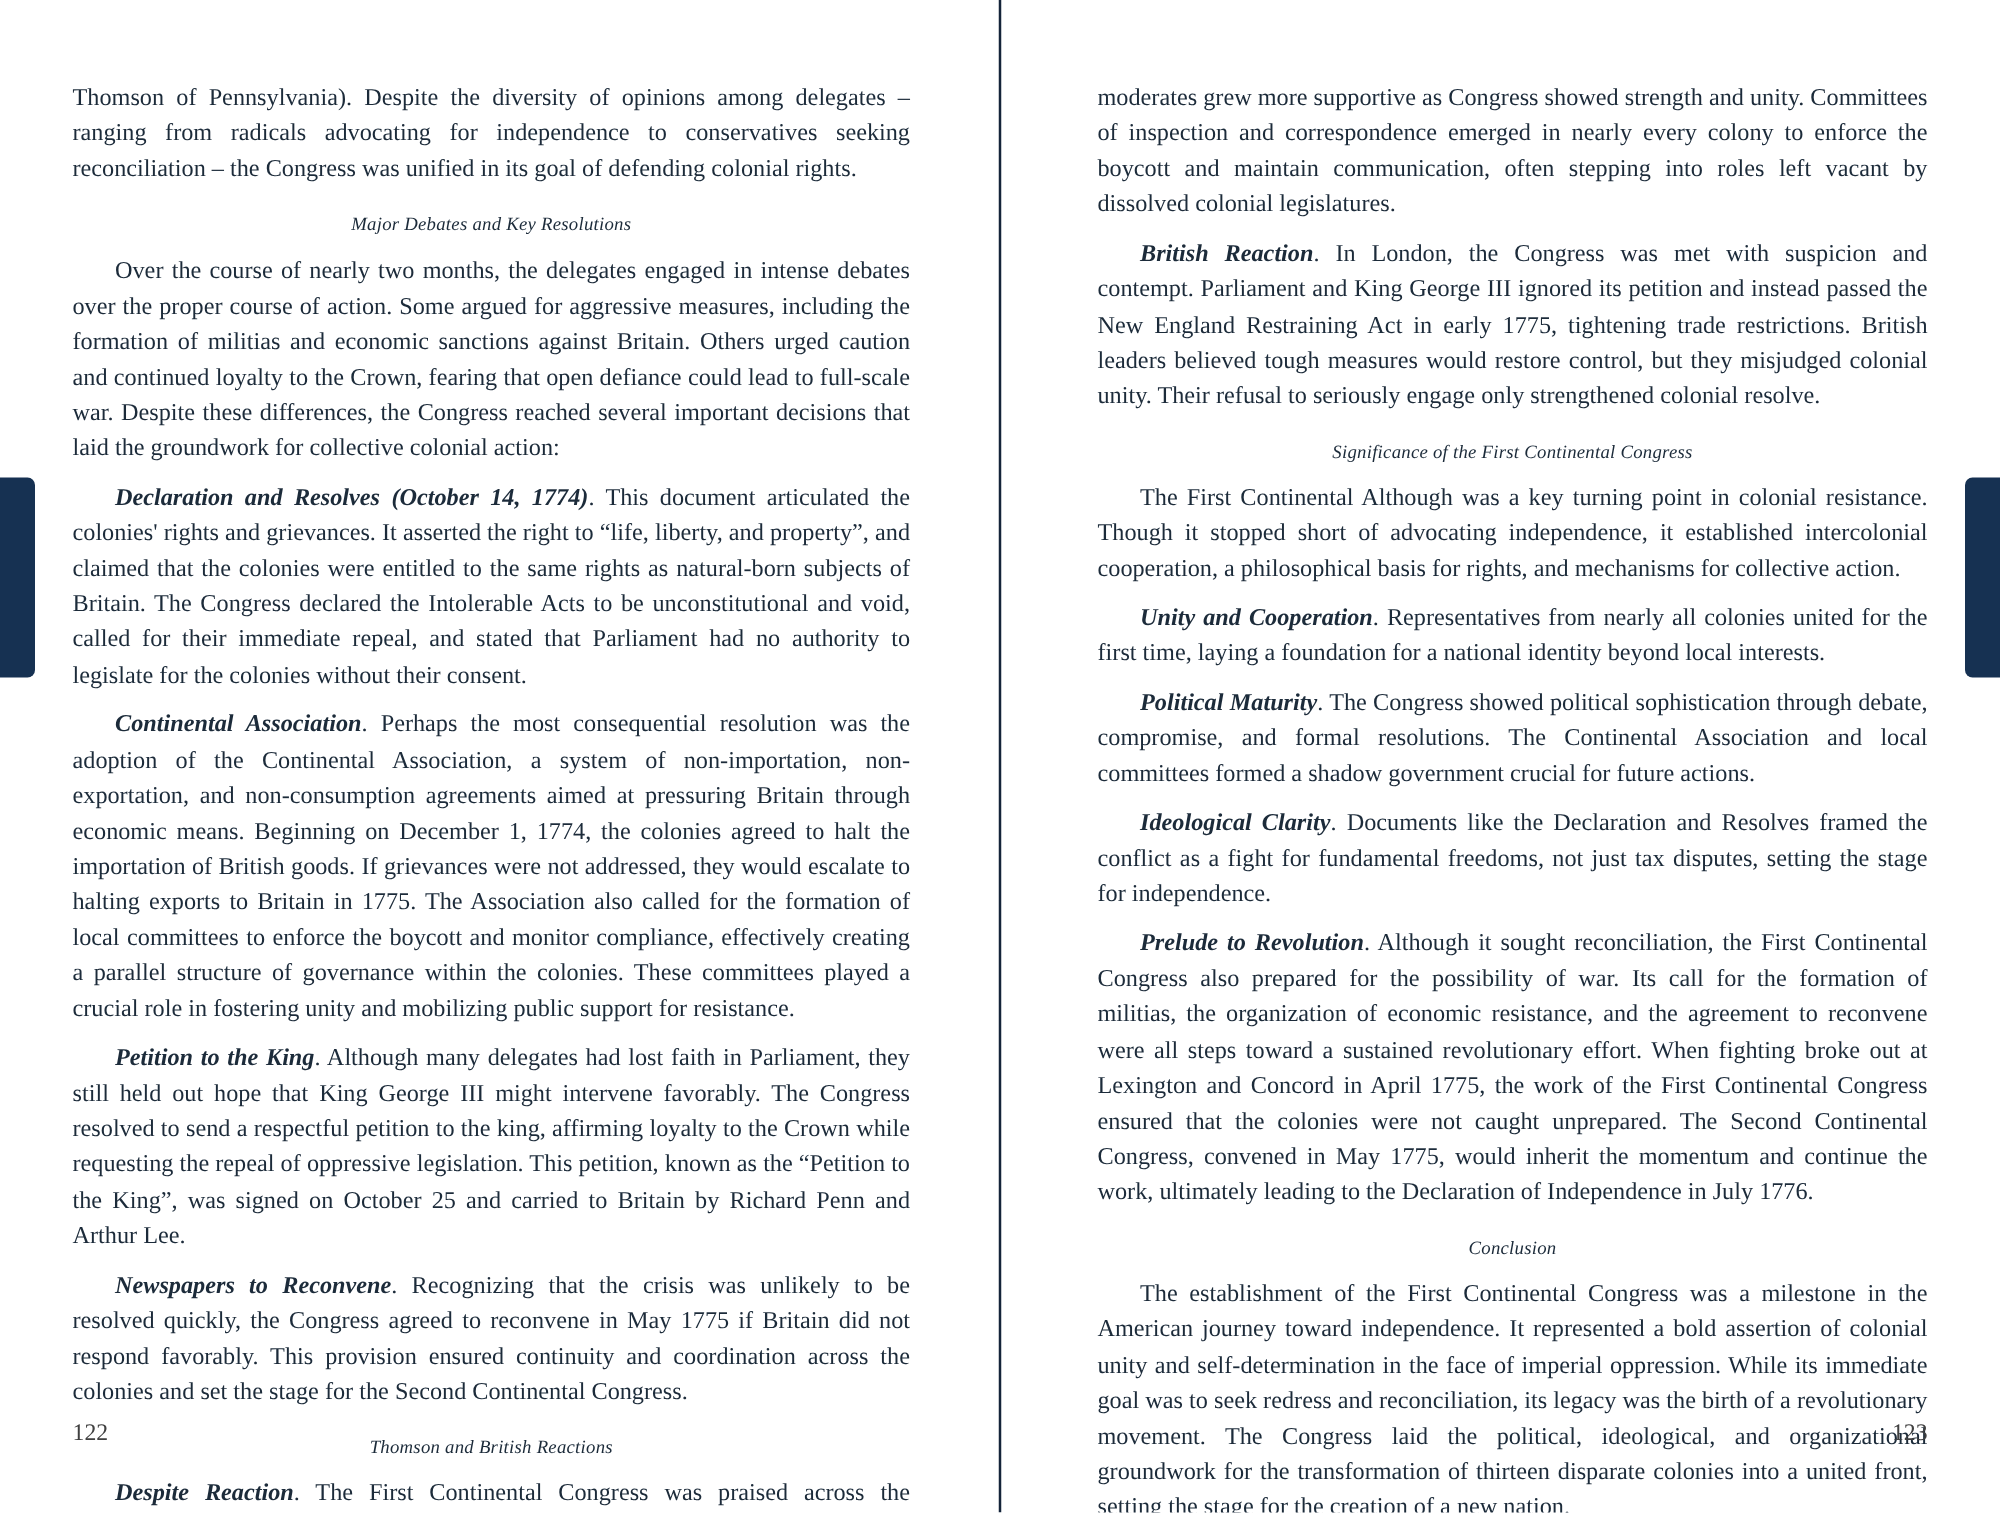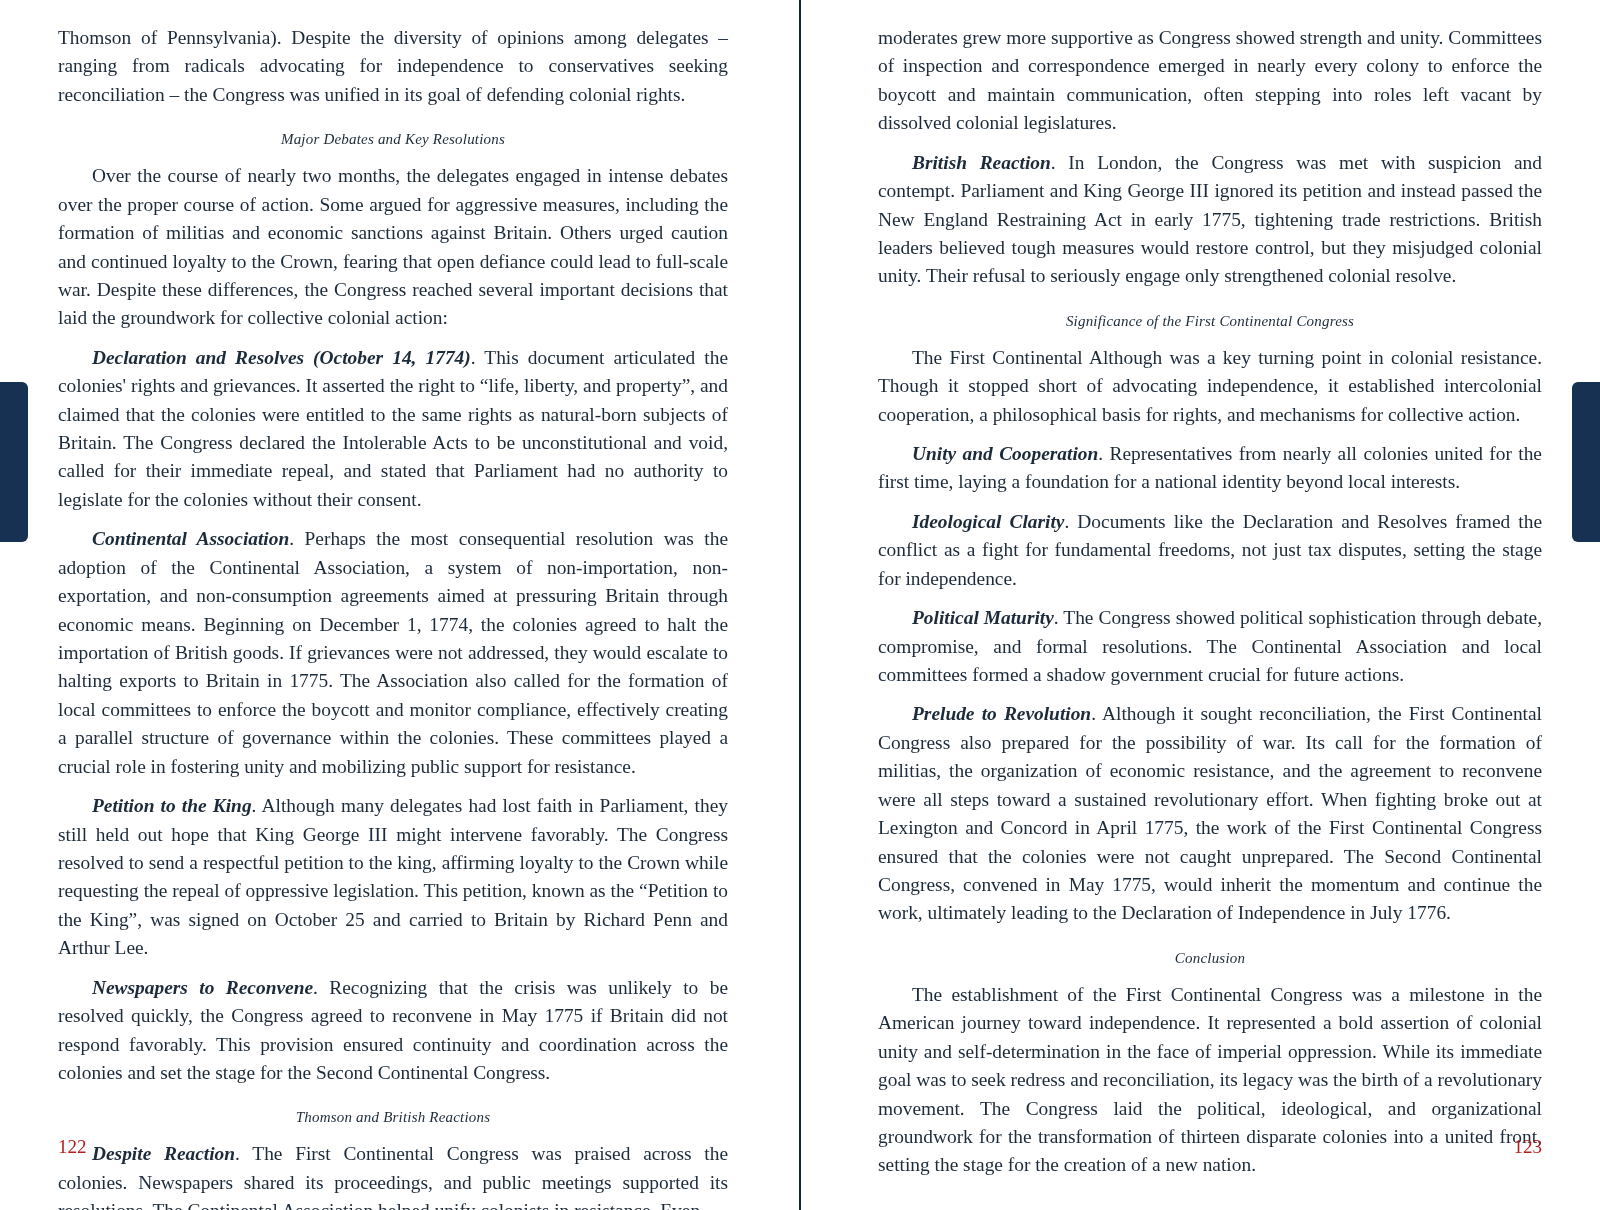--- a/index.html
+++ b/index.html
@@ -19,21 +19,21 @@
     position: absolute;
     inset: 0;
     display: flex;
     flex-direction: row;
   }
   .page {
     position: relative;
     box-sizing: border-box;
     width: 800px;
     height: 1210px;
-    padding: 24px 72px 30px 58px;
+    padding: 65px 72px 30px 58px;
   }
   .page.left { padding-left: 58px; padding-right: 72px; }
   .page.right { padding-left: 78px; padding-right: 58px; }
 
   .spine {
     position: absolute;
     left: 799px;
     top: 0;
     width: 2px;
     height: 1210px;
@@ -76,21 +76,21 @@
 
   .lead {
     font-weight: bold;
     font-style: italic;
   }
 
   .folio {
     position: absolute;
     bottom: 52px;
     font-size: 19px;
-    color: #b91c1c;
+    color: #404040;
     margin-top: 32px;
   }
   .folio.left-folio { left: 58px; }
   .folio.right-folio { right: 58px; }
 </style>
 </head>
 <body>
 
 <div class="book">
 
@@ -113,22 +113,22 @@
 
   <div class="spine"></div>
 
   <div class="page right">
     <div class="col" id="right-col">
         <p>moderates grew more supportive as Congress showed strength and unity. Committees of inspection and correspondence emerged in nearly every colony to enforce the boycott and maintain communication, often stepping into roles left vacant by dissolved colonial legislatures.</p>
         <p class="indent"><span class="lead">British Reaction</span><span>. In London, the Congress was met with suspicion and contempt. Parliament and King George III ignored its petition and instead passed the New England Restraining Act in early 1775, tightening trade restrictions. British leaders believed tough measures would restore control, but they misjudged colonial unity. Their refusal to seriously engage only strengthened colonial resolve.</span></p>
         <h2 class="section">Significance of the First Continental Congress</h2>
         <p class="indent">The First Continental Although was a key turning point in colonial resistance. Though it stopped short of advocating independence, it established intercolonial cooperation, a philosophical basis for rights, and mechanisms for collective action.</p>
         <p class="indent"><span class="lead">Unity and Cooperation</span><span>. Representatives from nearly all colonies united for the first time, laying a foundation for a national identity beyond local interests.</span></p>
+        <p class="indent"><span class="lead">Political Maturity</span><span>. The Congress showed political sophistication through debate, compromise, and formal resolutions. The Continental Association and local committees formed a shadow government crucial for future actions.</span></p>
         <p class="indent"><span class="lead">Ideological Clarity</span><span>. Documents like the Declaration and Resolves framed the conflict as a fight for fundamental freedoms, not just tax disputes, setting the stage for independence.</span></p>
-        <p class="indent"><span class="lead">Political Maturity</span><span>. The Congress showed political sophistication through debate, compromise, and formal resolutions. The Continental Association and local committees formed a shadow government crucial for future actions.</span></p>
         <p class="indent"><span class="lead">Prelude to Revolution</span><span>. Although it sought reconciliation, the First Continental Congress also prepared for the possibility of war. Its call for the formation of militias, the organization of economic resistance, and the agreement to reconvene were all steps toward a sustained revolutionary effort. When fighting broke out at Lexington and Concord in April 1775, the work of the First Continental Congress ensured that the colonies were not caught unprepared. The Second Continental Congress, convened in May 1775, would inherit the momentum and continue the work, ultimately leading to the Declaration of Independence in July 1776.</span></p>
         <h2 class="section">Conclusion</h2>
         <p class="indent">The establishment of the First Continental Congress was a milestone in the American journey toward independence. It represented a bold assertion of colonial unity and self-determination in the face of imperial oppression. While its immediate goal was to seek redress and reconciliation, its legacy was the birth of a revolutionary movement. The Congress laid the political, ideological, and organizational groundwork for the transformation of thirteen disparate colonies into a united front, setting the stage for the creation of a new nation.</p>
       </div>
     <div class="folio right-folio">123</div>
   </div>
 
   <div class="tab right-tab"></div>
 
 </div>

